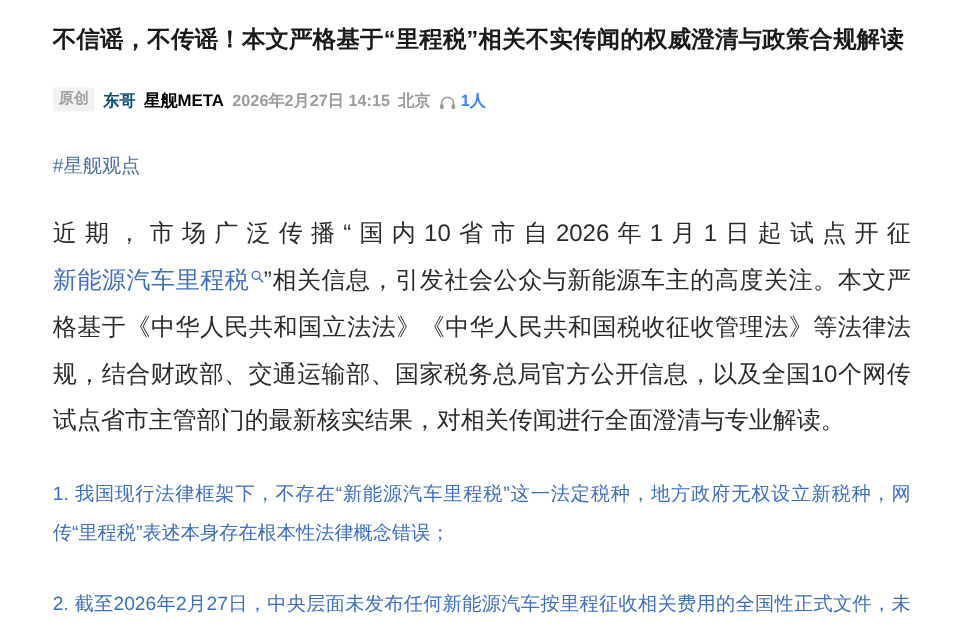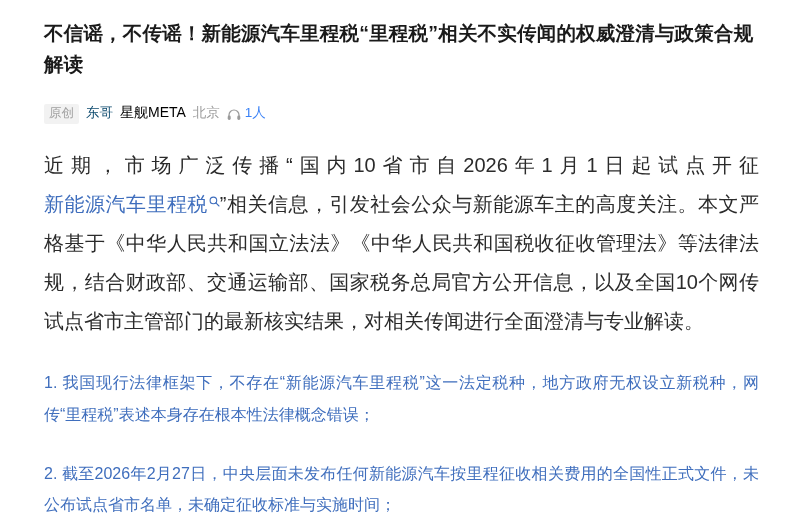--- a/index.html
+++ b/index.html
@@ -21,25 +21,26 @@
   .headline {
     font-size: 19.5px;
     font-weight: bold;
     line-height: 1.6;
     color: #1a1a1a;
     letter-spacing: 0.2px;
     margin: 0;
   }
   .meta-row {
     display: flex;
-    align-items: flex-start;
+    align-items: flex-end;
     margin-top: 24px;
     font-size: 13.5px;
     color: #9b9b9b;
     gap: 7px;
+    font-weight: bold;
   }
   .tag-original {
     display: inline-block;
     background: #f2f2f2;
     color: #a0a0a0;
     font-size: 12.5px;
     padding: 2px 5px 3px 5px;
     border-radius: 2px;
     line-height: 1.2;
   }
@@ -103,39 +104,41 @@
   .numbered.second {
     margin-top: 28px;
   }
   svg { display: block; }
 </style>
 </head>
 <body>
 
 <div class="article">
 
-  <h1 class="headline">不信谣，不传谣！新能源汽车里程税“里程税”相关不实传闻的权威澄清与政策合规解读</h1>
+  <h1 class="headline">不信谣，不传谣！本文严格基于“里程税”相关不实传闻的权威澄清与政策合规解读</h1>
 
   <div class="meta-row">
     <span class="tag-original">原创</span>
     <span class="meta-author">东哥</span>
     <span class="meta-source">星舰META</span>
+    <span class="meta-date">2026年2月27日 14:15</span>
     <span class="meta-place">北京</span>
     <span class="listen-group">
       <span class="headphone-icon">
         <svg viewBox="0 0 14 13" width="14" height="13" aria-hidden="true">
           <path d="M2 8.2V7a5 5 0 0 1 10 0v1.2" fill="none" stroke="#9b9b9b" stroke-width="1.2" stroke-linecap="round"></path>
           <rect x="0.7" y="7.6" width="3" height="4.4" rx="1.4" fill="#9b9b9b"></rect>
           <rect x="10.3" y="7.6" width="3" height="4.4" rx="1.4" fill="#9b9b9b"></rect>
         </svg>
       </span>
       <span>1人</span>
     </span>
   </div>
 
+  <div class="topic-tag body-text">#星舰观点</div>
 
   <div class="para body-text">
     <span>近期，市场广泛传播“国内10省市自2026年1月1日起试点开征</span><span class="kw-link"><span>新能源汽车里程税</span><span class="kw-search-icon"><svg viewBox="0 0 11 11" width="11" height="11" aria-hidden="true">
             <circle cx="4.4" cy="4.4" r="3.3" fill="none" stroke="#3f6ebd" stroke-width="1.1"></circle>
             <line x1="6.9" y1="6.9" x2="10" y2="10" stroke="#3f6ebd" stroke-width="1.1" stroke-linecap="round"></line>
           </svg></span></span><span>”相关信息，引发社会公众与新能源车主的高度关注。本文严格基于《中华人民共和国立法法》《中华人民共和国税收征收管理法》等法律法规，结合财政部、交通运输部、国家税务总局官方公开信息，以及全国10个网传试点省市主管部门的最新核实结果，对相关传闻进行全面澄清与专业解读。</span>
   </div>
 
   <div class="numbered">1. 我国现行法律框架下，不存在“新能源汽车里程税”这一法定税种，地方政府无权设立新税种，网传“里程税”表述本身存在根本性法律概念错误；</div>
 

